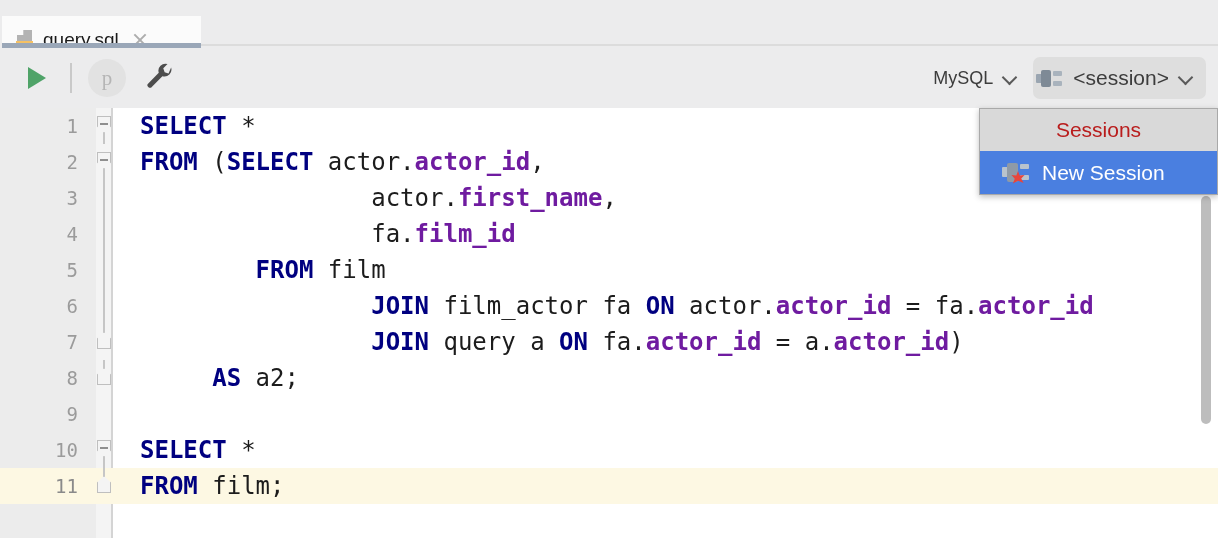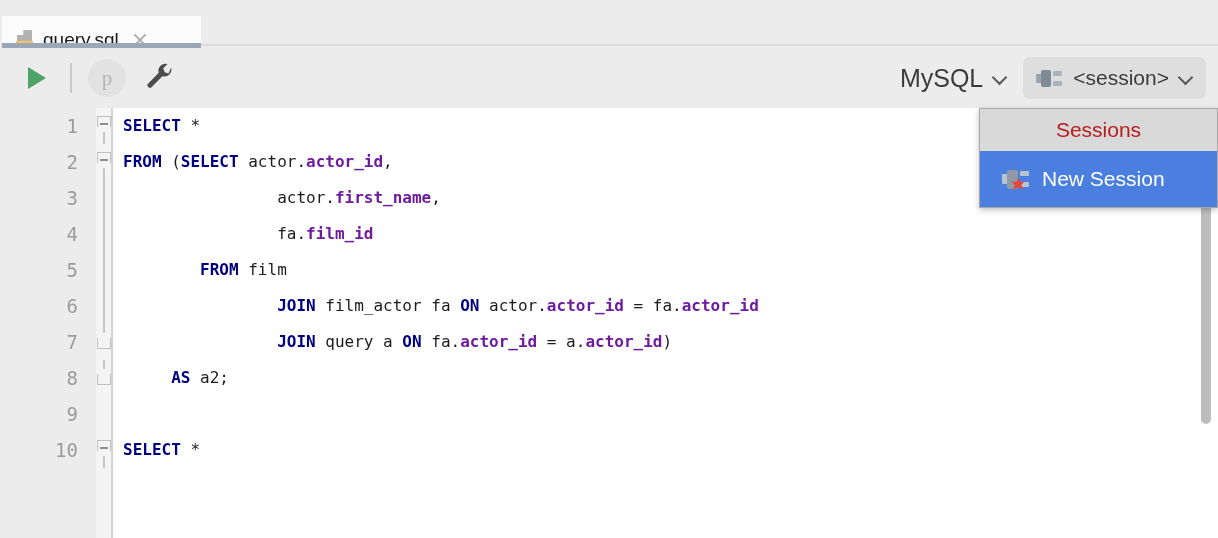--- a/index.html
+++ b/index.html
@@ -150,21 +150,21 @@
     display: flex;
     align-items: center;
     padding-right: 12px;
   }
   .dialect-btn {
     display: flex; align-items: center;
     padding: 6px 10px;
     margin-right: 6px;
   }
   .dialect-label {
-    font-size: 25px;
+    font-size: 18px;
     color: #3c3c3c;
     font-family: "Liberation Sans", sans-serif;
   }
   .chev {
     margin-left: 10px;
     width: 14px; height: 14px;
     position: relative;
   }
   .chev::after {
     content: "";
@@ -173,21 +173,21 @@
     width: 9px; height: 9px;
     border-right: 2.4px solid #5a5a5a;
     border-bottom: 2.4px solid #5a5a5a;
     transform: rotate(45deg);
   }
 
   .session-btn {
     display: flex; align-items: center;
     background: #dedede;
     border-radius: 7px;
-    padding: 9px 13px 9px 13px;
+    padding: 9px 13px 9px 3px;
   }
   .session-label {
     font-size: 21px;
     color: #3c3c3c;
     font-family: "Liberation Sans", sans-serif;
     margin-left: 11px;
   }
 
   
   .plug {
@@ -269,23 +269,23 @@
   .line.current .lineno { color: #8a8a8a; }
 
   .foldcell {
     width: 16px;
     flex: 0 0 16px;
     position: relative;
     height: 36px;
   }
   .code {
     flex: 1 1 auto;
-    padding-left: 11px;
+    padding-left: 28px;
     font-family: "DejaVu Sans Mono", monospace;
-    font-size: 16px;
+    font-size: 24px;
     color: #1c1c1c;
     white-space: pre;
     line-height: 36px;
   }
   .kw   { color: #000080; font-weight: bold; }
   .col  { color: #6f1ba0; font-weight: bold; }
   .pln  { color: #1c1c1c; }
 
   
   .fold-line-v {
@@ -347,21 +347,21 @@
     height: 42px;
     display: flex;
     align-items: center;
     justify-content: center;
     font-size: 21px;
     color: #b91c1c;
     background: #d9d9d9;
     font-family: "Liberation Sans", sans-serif;
   }
   .popup-item {
-    height: 56px;
+    height: 43px;
     display: flex;
     align-items: center;
     padding-left: 22px;
     background: #4a7fe0;
     color: #ffffff;
     font-size: 21px;
     font-family: "Liberation Sans", sans-serif;
   }
   .popup-item .itemlabel { margin-left: 12px; }
 
@@ -524,20 +524,30 @@
           <div class="lineno">10</div>
           <div class="foldcell">
             <span class="fold-line-v half-down"></span>
             <span class="fold-marker minus">
               <span class="shape"></span>
               <span class="bar"></span>
             </span>
           </div>
           <div class="code"><span class="kw">SELECT</span><span class="pln"> *</span></div>
         </div>
+        <div class="line current">
+          <div class="lineno">11</div>
+          <div class="foldcell">
+            <span class="fold-line-v half-up"></span>
+            <span class="fold-marker end">
+              <span class="shape"></span>
+            </span>
+          </div>
+          <div class="code"><span class="kw">FROM</span><span class="pln"> film;</span></div>
+        </div>
       </div>
     <div class="vscroll-thumb"></div>
   </div>
 
   <div class="popup">
     <div class="popup-header">Sessions</div>
     <div class="popup-item">
       <span class="plug-new">
         <span class="prong"></span>
           <span class="body"></span>

